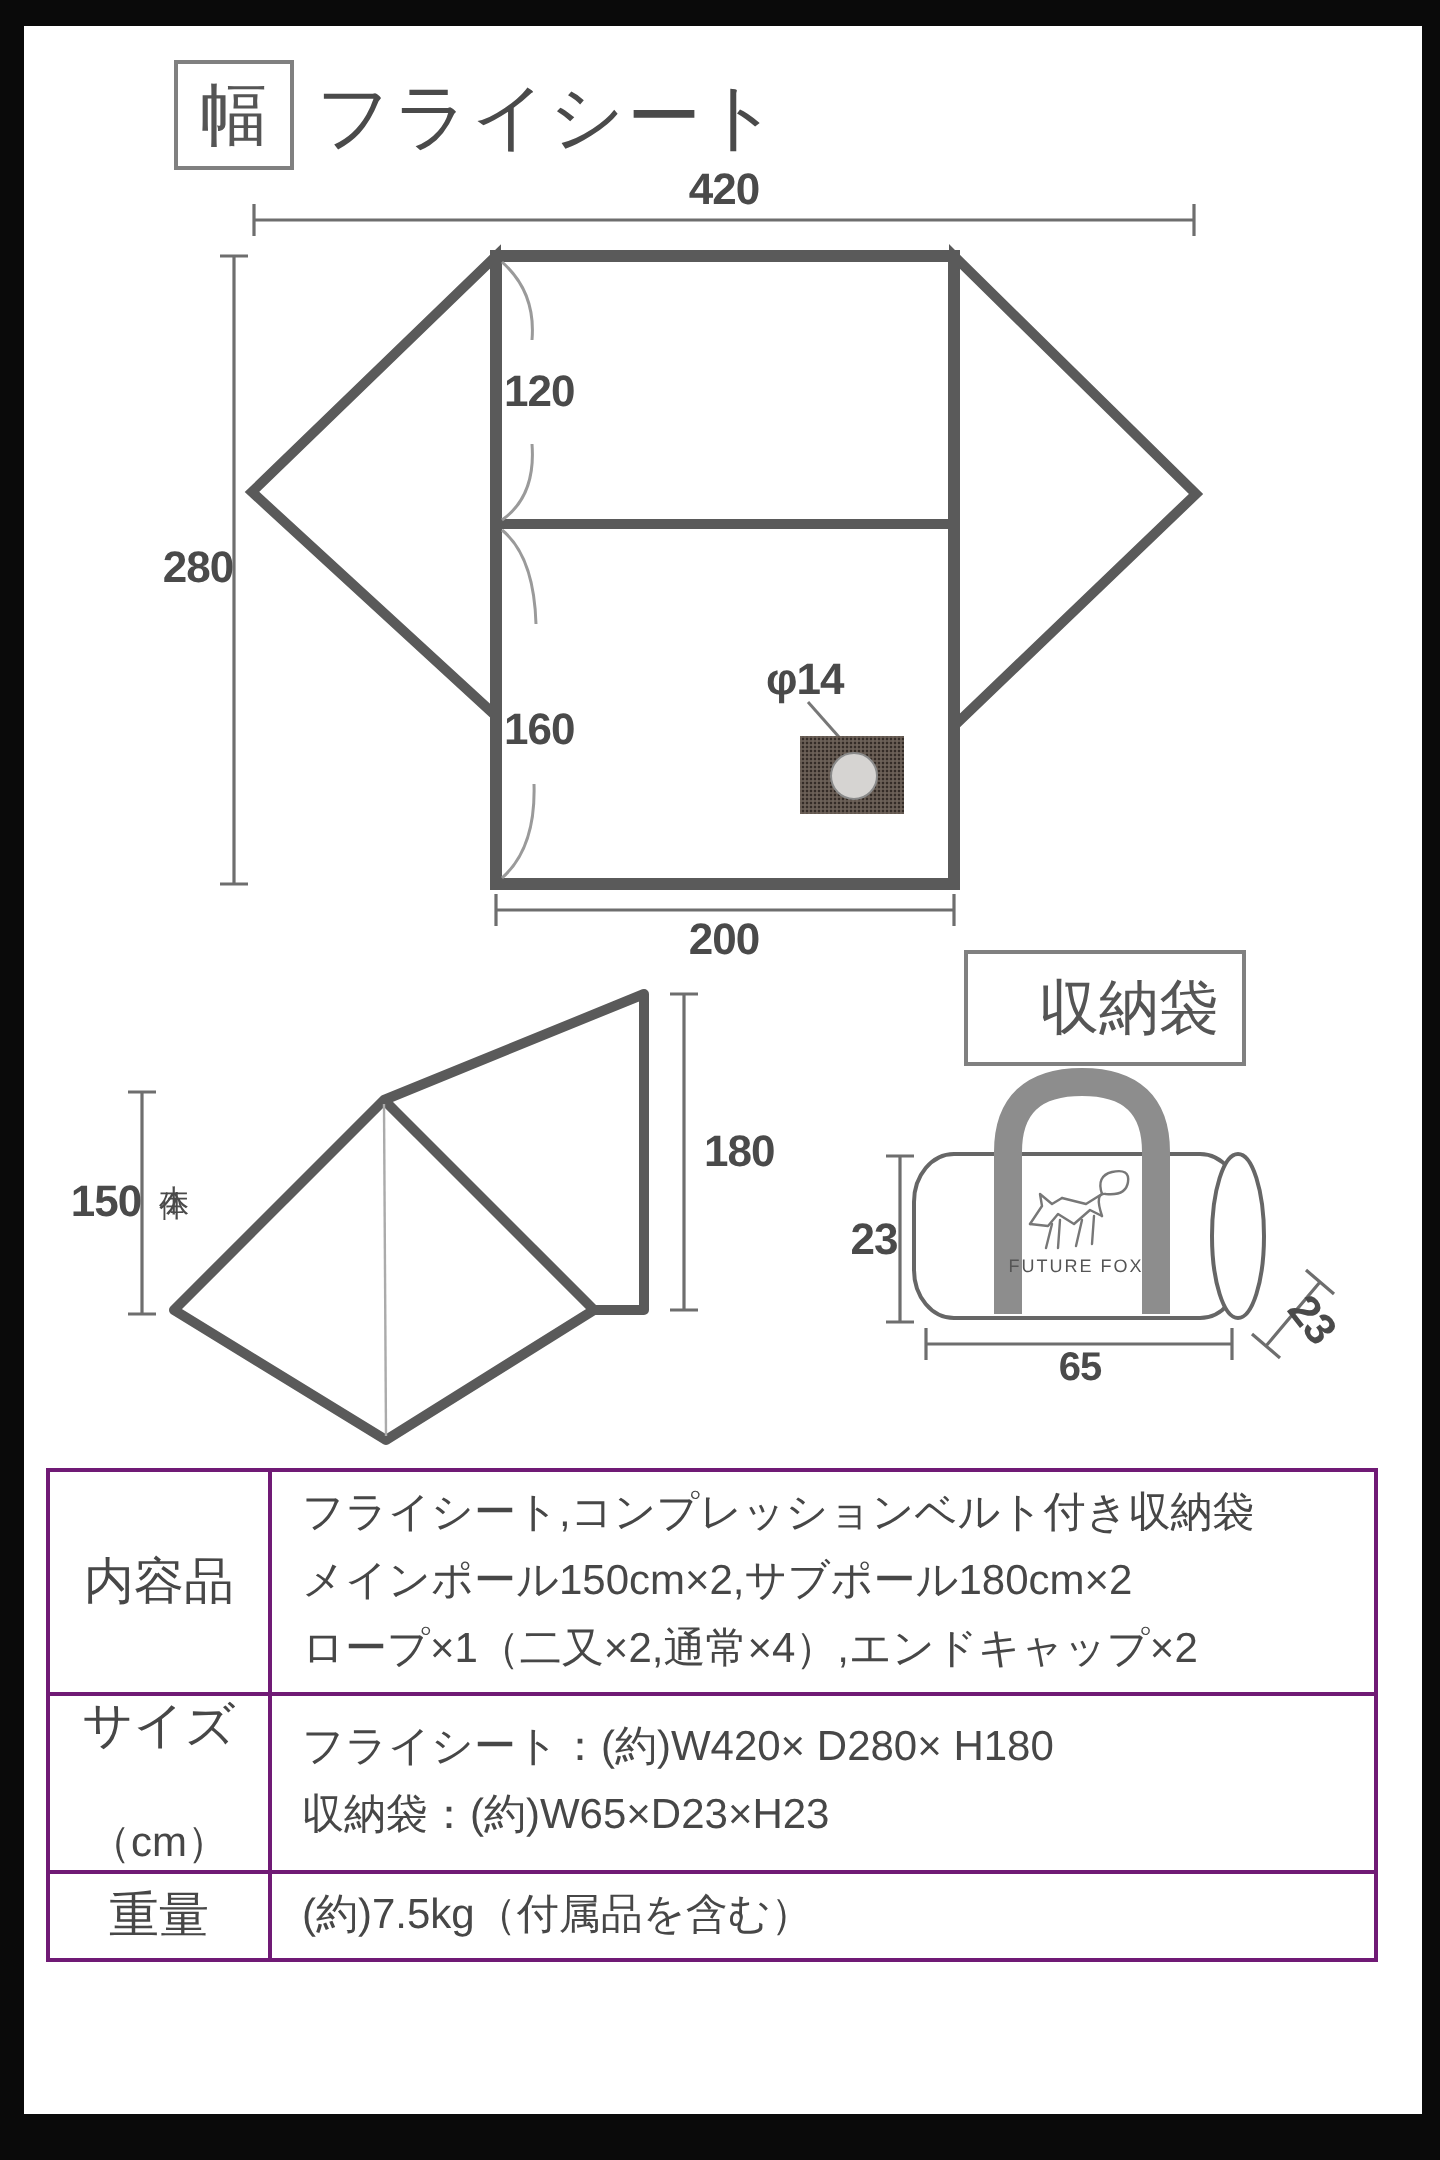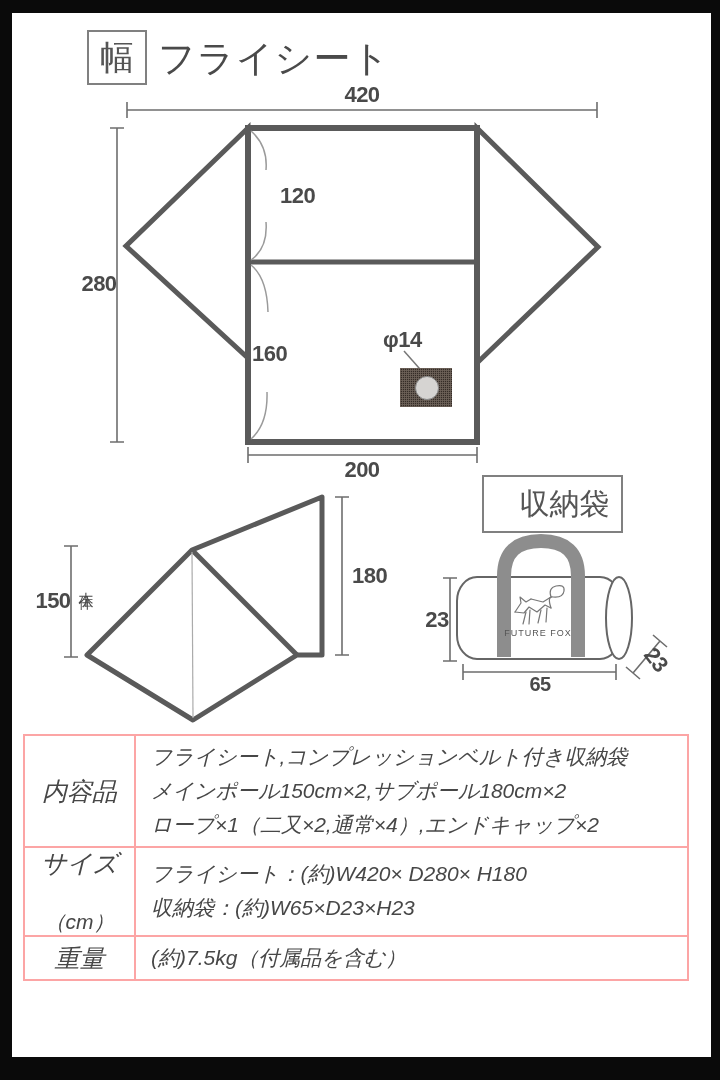--- a/index.html
+++ b/index.html
@@ -16,39 +16,39 @@
   .tag-width{left:87px;top:30px;width:56px;height:51px;font-size:34px;}
   .tag-height{left:148px;top:472px;width:87px;height:50px;font-size:32px;}
   .tag-bag{left:482px;top:475px;width:113px;height:54px;font-size:30px;padding-left:24px;}
 
   .title{position:absolute;left:158px;top:34px;font-size:37px;color:#4a4a4a;letter-spacing:1px;}
 
   .dim{position:absolute;font-weight:700;font-size:22px;color:#4a4a4a;letter-spacing:-0.5px;white-space:nowrap;}
   .center{transform:translateX(-50%);}
   .d420{left:362px;top:82px;}
   .d280{left:99px;top:271px;}
-  .d120{left:252px;top:183px;margin-left:28px;}
-  .d160{left:252px;top:341px;}
+  .d120{left:252px;top:183px;}
+  .d160{left:252px;top:352px;}
   .d200{left:362px;top:457px;}
   .dvent{left:383px;top:327px;}
   .d180{left:352px;top:563px;}
   .d150{left:53px;top:588px;}
   .dnote{left:76px;top:580px;writing-mode:vertical-rl;text-orientation:upright;
          font-weight:400;font-size:15px;letter-spacing:3px;color:#4a4a4a;}
   .dbag23l{left:437px;top:607px;}
   .dbag65{left:540px;top:673px;font-size:20px;}
   .dbag23d{left:644px;top:647px;transform:rotate(52deg);}
   .brand{position:absolute;left:538px;top:628px;transform:translateX(-50%);
          font-size:9px;letter-spacing:1px;color:#555;white-space:nowrap;}
 
   svg.diagram{position:absolute;left:0;top:0;}
 
   table.spec{position:absolute;left:23px;top:734px;width:666px;border-collapse:collapse;
              table-layout:fixed;background:#fff;}
-  table.spec td{border:2px solid #fca5a5;color:#474747;vertical-align:middle;font-style:italic;}
+  table.spec td{border:2px solid #701a75;color:#474747;vertical-align:middle;}
   td.lbl{width:107px;text-align:center;font-size:25px;line-height:1.15;}
   td.cnt{padding:4px 6px 4px 15px;font-size:21px;}
   td.cnt .ln{line-height:34px;white-space:nowrap;}
   .sub{font-size:21px;margin-top:32px;}
   .r1{height:109px;} .r2{height:71px;} .r3{height:74px;} .r4{height:39px;margin-left:36px;}
 </style>
 </head>
 <body>
 
 <div class="page">

